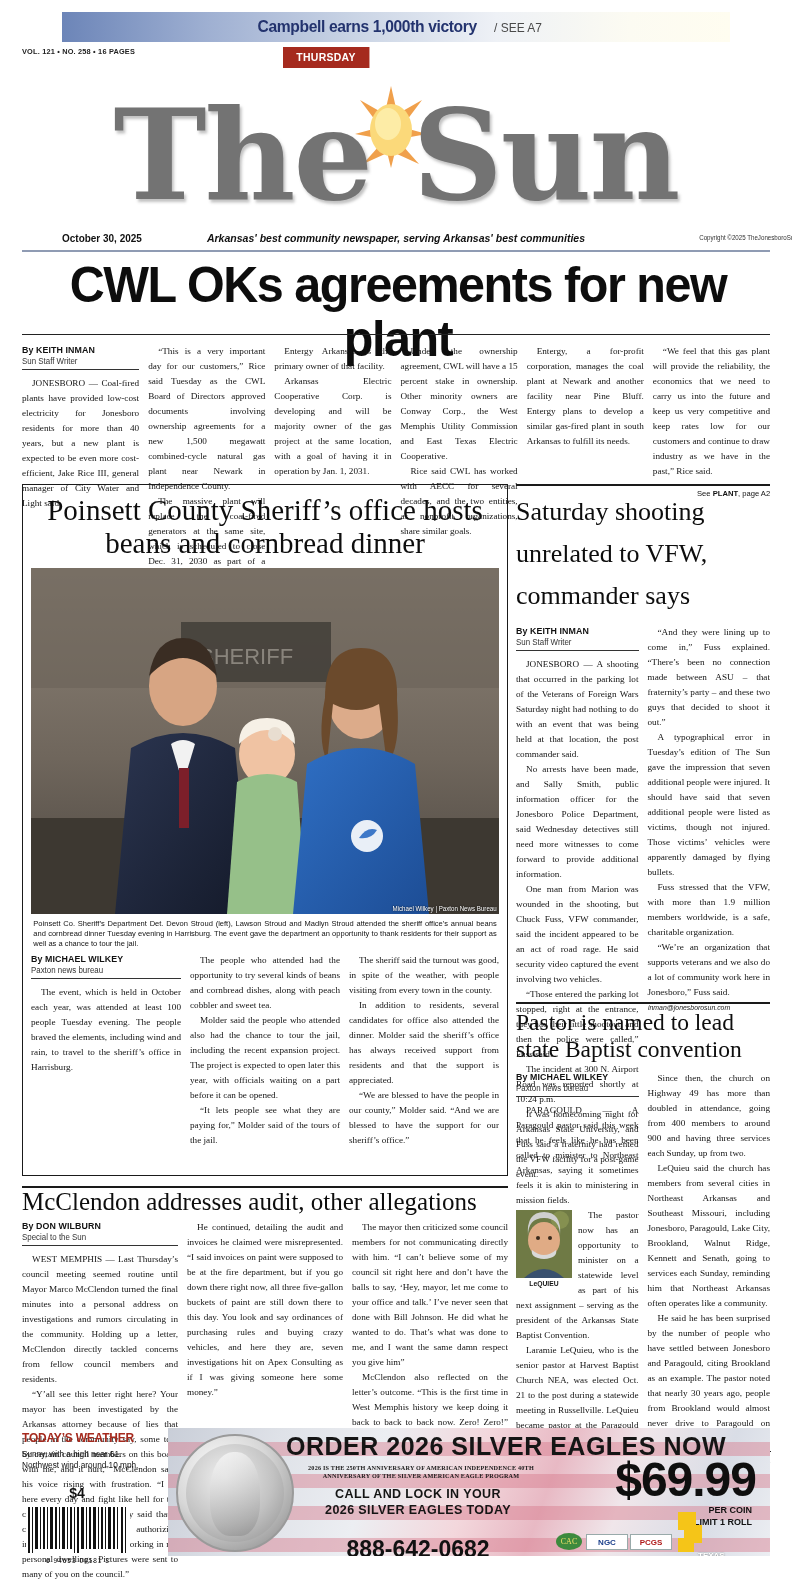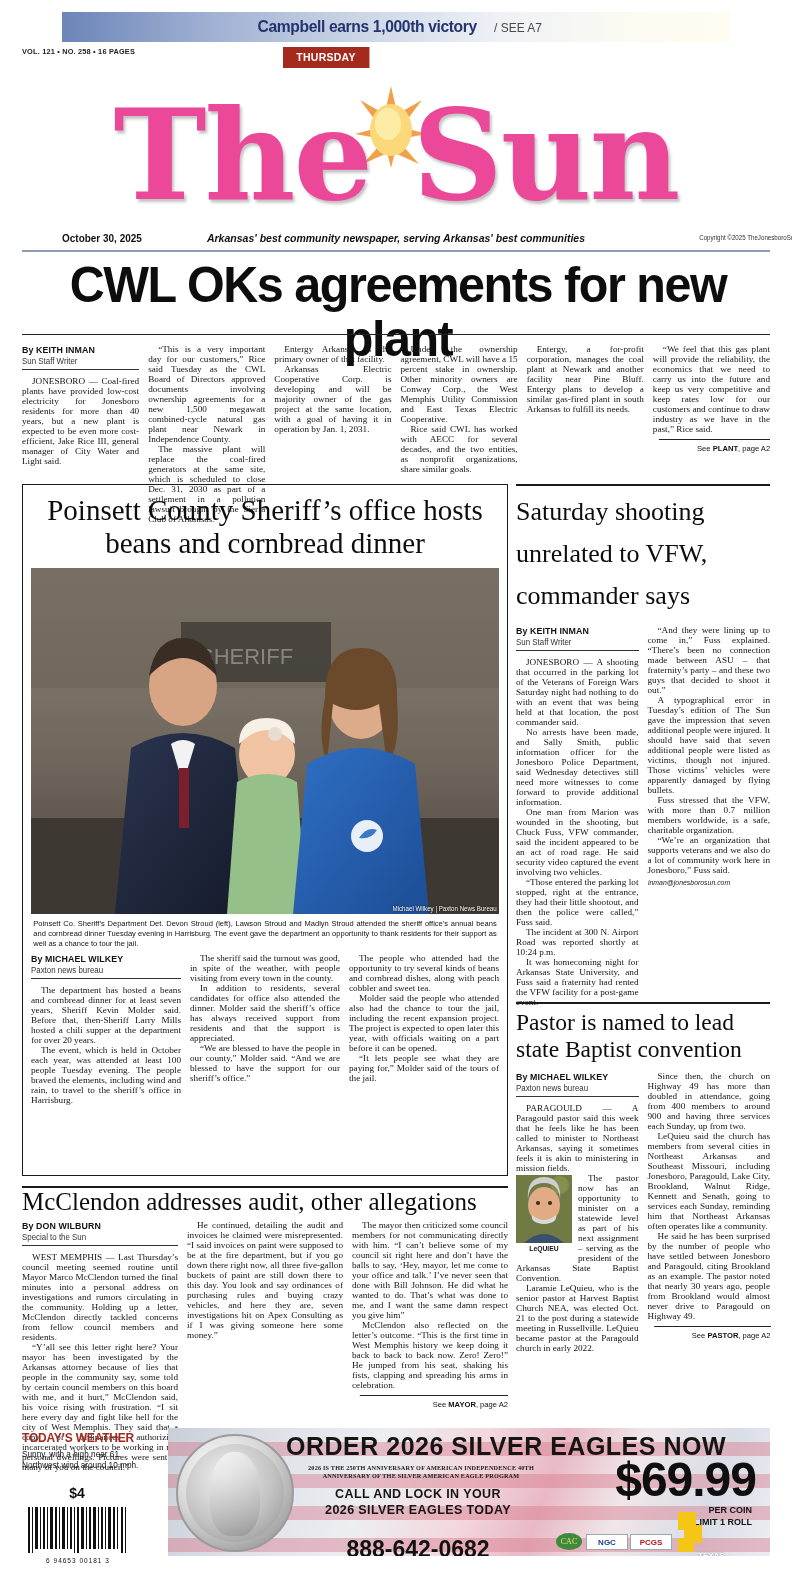--- a/index.html
+++ b/index.html
@@ -17,21 +17,21 @@
   .volline{position:absolute;left:22px;top:47px;font-family:"Liberation Sans",sans-serif;font-size:8px;
     font-weight:bold;color:#222;transform:scaleX(.92);transform-origin:left center;letter-spacing:.2px;}
   .daybadge{position:absolute;left:283px;top:47px;background:#a52a1e;color:#fff;
     font-family:"Liberation Sans",sans-serif;font-weight:bold;font-size:11px;padding:4px 14px 5px;
     letter-spacing:.3px;transform:scaleX(.95);transform-origin:left center;}
 
   
   .masthead{position:absolute;left:0;top:72px;width:792px;height:160px;}
   .mast-logo{position:absolute;left:0;top:0;width:792px;height:160px;}
   .sun-word{position:absolute;left:96px;top:8px;width:600px;height:150px;
-    font-family:"DejaVu Serif",serif;font-weight:bold;font-size:125px;color:#ec4899;
+    font-family:"DejaVu Serif",serif;font-weight:bold;font-size:125px;color:#737373;
     text-align:center;line-height:150px;letter-spacing:-2px;
     text-shadow:2px 3px 3px rgba(120,120,120,.45);}
   .sunball{position:absolute;left:355px;top:14px;width:72px;height:82px;}
 
   .mast-date{position:absolute;left:62px;top:232px;font-family:"Liberation Sans",sans-serif;
     font-size:10.5px;font-weight:bold;color:#111;transform:scaleX(.95);transform-origin:left center;}
   .mast-slogan{position:absolute;left:0;top:232px;width:792px;text-align:center;
     font-family:"Liberation Sans",sans-serif;font-style:italic;font-weight:bold;font-size:10.5px;color:#111;}
   .mast-copy{position:absolute;right:22px;top:234px;font-family:"Liberation Sans",sans-serif;
     font-size:6.5px;color:#333;transform:scaleX(.95);transform-origin:right center;}
@@ -44,21 +44,21 @@
     transform:scaleX(.97);transform-origin:center top;}
   .rule-thin{position:absolute;background:#222;}
 
   
   .byline{font-family:"Liberation Sans",sans-serif;font-weight:bold;font-size:9.5px;color:#111;
     transform:scaleX(.93);transform-origin:left center;letter-spacing:.1px;}
   .bysub{font-family:"Liberation Sans",sans-serif;font-size:8.5px;color:#333;
     transform:scaleX(.93);transform-origin:left center;margin-top:1px;}
   .byrule{height:1px;background:#333;margin:3px 0 6px 0;}
   .body p{margin:0;text-indent:10px;text-align:justify;
-    font-family:"Liberation Serif",serif;font-size:9.2px;line-height:10px;color:#141414;
+    font-family:"Liberation Serif",serif;font-size:9.2px;line-height:15px;color:#141414;
     -webkit-hyphens:auto;hyphens:auto;}
   .jump{font-family:"Liberation Sans",sans-serif;font-size:8px;text-align:right;
     color:#111;margin-top:5px;padding-top:4px;border-top:1px solid #222;transform:scaleX(.95);
     transform-origin:right center;}
   .jump b{font-weight:bold;}
   .email{font-family:"Liberation Sans",sans-serif;font-style:italic;font-size:7.5px;color:#222;
     transform:scaleX(.92);transform-origin:left center;margin-top:3px;}
 
   
   .cwl{position:absolute;left:22px;top:344px;width:748px;height:130px;
@@ -265,33 +265,32 @@
       </svg>
       <div class="photo-credit">Michael Wilkey | Paxton News Bureau</div>
     </div>
     <div class="caption">Poinsett Co. Sheriff’s Department Det. Devon Stroud (left), Lawson Stroud and Madlyn Stroud attended the sheriff office’s annual beans and cornbread dinner Tuesday evening in Harrisburg. The event gave the department an opportunity to thank residents for their support as well as a chance to tour the jail.</div>
     <div class="feature-cols">
       <div>
         <div class="byline">By MICHAEL WILKEY</div>
         <div class="bysub">Paxton news bureau</div>
         <div class="byrule"></div>
         <div class="body">
-          <p>The department has hosted a beans and cornbread dinner for at least seven years, Sheriff Kevin Molder said. Before that, then-Sheriff Larry Mills hosted a chili supper at the department for over 20 years.</p>
           <p>The event, which is held in October each year, was attended at least 100 people Tuesday evening. The people braved the elements, including wind and rain, to travel to the sheriff’s office in Harrisburg.</p>
         </div>
+      </div>
+      <div class="body">
+        <p>The people who attended had the opportunity to try several kinds of beans and cornbread dishes, along with peach cobbler and sweet tea.</p>
+        <p>Molder said the people who attended also had the chance to tour the jail, including the recent expansion project. The project is expected to open later this year, with officials waiting on a part before it can be opened.</p>
+        <p>“It lets people see what they are paying for,” Molder said of the tours of the jail.</p>
       </div>
       <div class="body">
         <p>The sheriff said the turnout was good, in spite of the weather, with people visiting from every town in the county.</p>
         <p>In addition to residents, several candidates for office also attended the dinner. Molder said the sheriff’s office has always received support from residents and that the support is appreciated.</p>
         <p>“We are blessed to have the people in our county,” Molder said. “And we are blessed to have the support for our sheriff’s office.”</p>
-      </div>
-      <div class="body">
-        <p>The people who attended had the opportunity to try several kinds of beans and cornbread dishes, along with peach cobbler and sweet tea.</p>
-        <p>Molder said the people who attended also had the chance to tour the jail, including the recent expansion project. The project is expected to open later this year, with officials waiting on a part before it can be opened.</p>
-        <p>“It lets people see what they are paying for,” Molder said of the tours of the jail.</p>
       </div>
     </div>
   </div>
 
   <div class="shoot">
     <div class="shoot-rule-top"></div>
     <div class="shoot-head">Saturday shooting unrelated to VFW, commander says</div>
     <div class="two-col" style="margin-top:8px">
       <div>
         <div class="byline">By KEITH INMAN</div>
@@ -302,21 +301,21 @@
           <p>No arrests have been made, and Sally Smith, public information officer for the Jonesboro Police Department, said Wednesday detectives still need more witnesses to come forward to provide additional information.</p>
           <p>One man from Marion was wounded in the shooting, but Chuck Fuss, VFW commander, said the incident appeared to be an act of road rage. He said security video captured the event involving two vehicles.</p>
           <p>“Those entered the parking lot stopped, right at the entrance, they had their little shootout, and then the police were called,” Fuss said.</p>
           <p>The incident at 300 N. Airport Road was reported shortly at 10:24 p.m.</p>
           <p>It was homecoming night for Arkansas State University, and Fuss said a fraternity had rented the VFW facility for a post-game event.</p>
         </div>
       </div>
       <div class="body">
         <p>“And they were lining up to come in,” Fuss explained. “There’s been no connection made between ASU – that fraternity’s party – and these two guys that decided to shoot it out.”</p>
         <p>A typographical error in Tuesday’s edition of The Sun gave the impression that seven additional people were injured. It should have said that seven additional people were listed as victims, though not injured. Those victims’ vehicles were apparently damaged by flying bullets.</p>
-        <p>Fuss stressed that the VFW, with more than 0.7 million members worldwide, is a safe, charitable organization.</p>
+        <p>Fuss stressed that the VFW, with more than 1.9 million members worldwide, is a safe, charitable organization.</p>
         <p>“We’re an organization that supports veterans and we also do a lot of community work here in Jonesboro,” Fuss said.</p>
         <div class="email">inman@jonesborosun.com</div>
       </div>
     </div>
   </div>
 
   <div class="pastor">
     <div class="shoot-rule-top"></div>
     <div class="pastor-head">Pastor is named to lead state Baptist convention</div>
     <div class="two-col" style="margin-top:8px">

